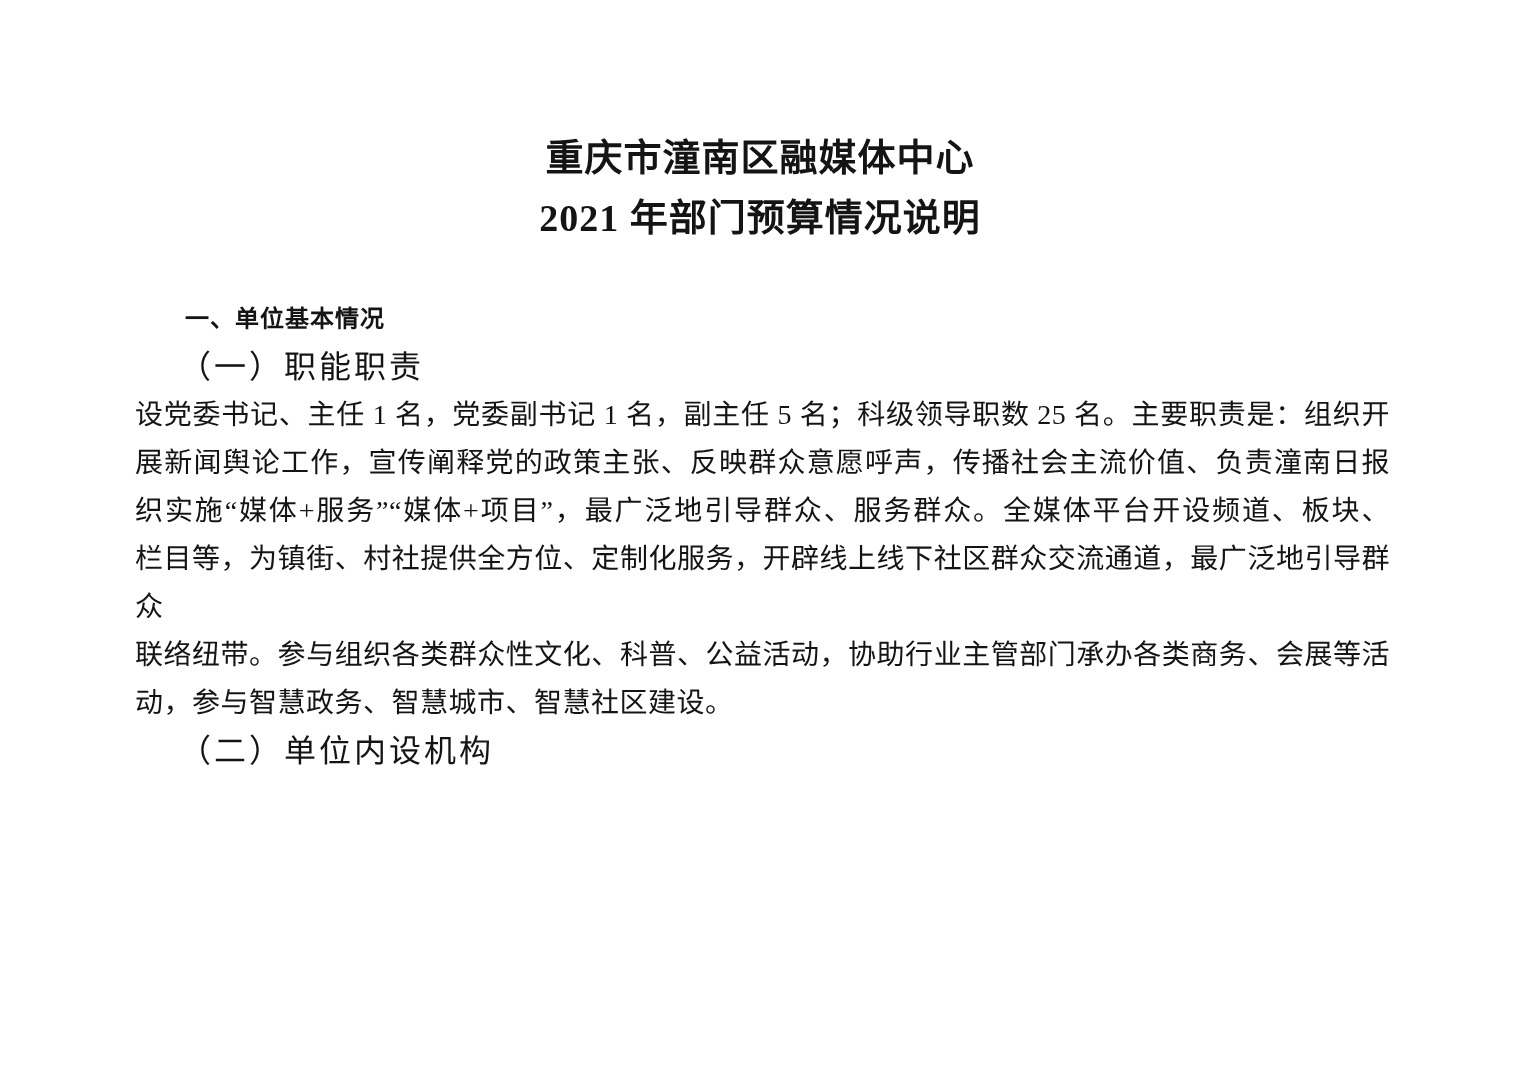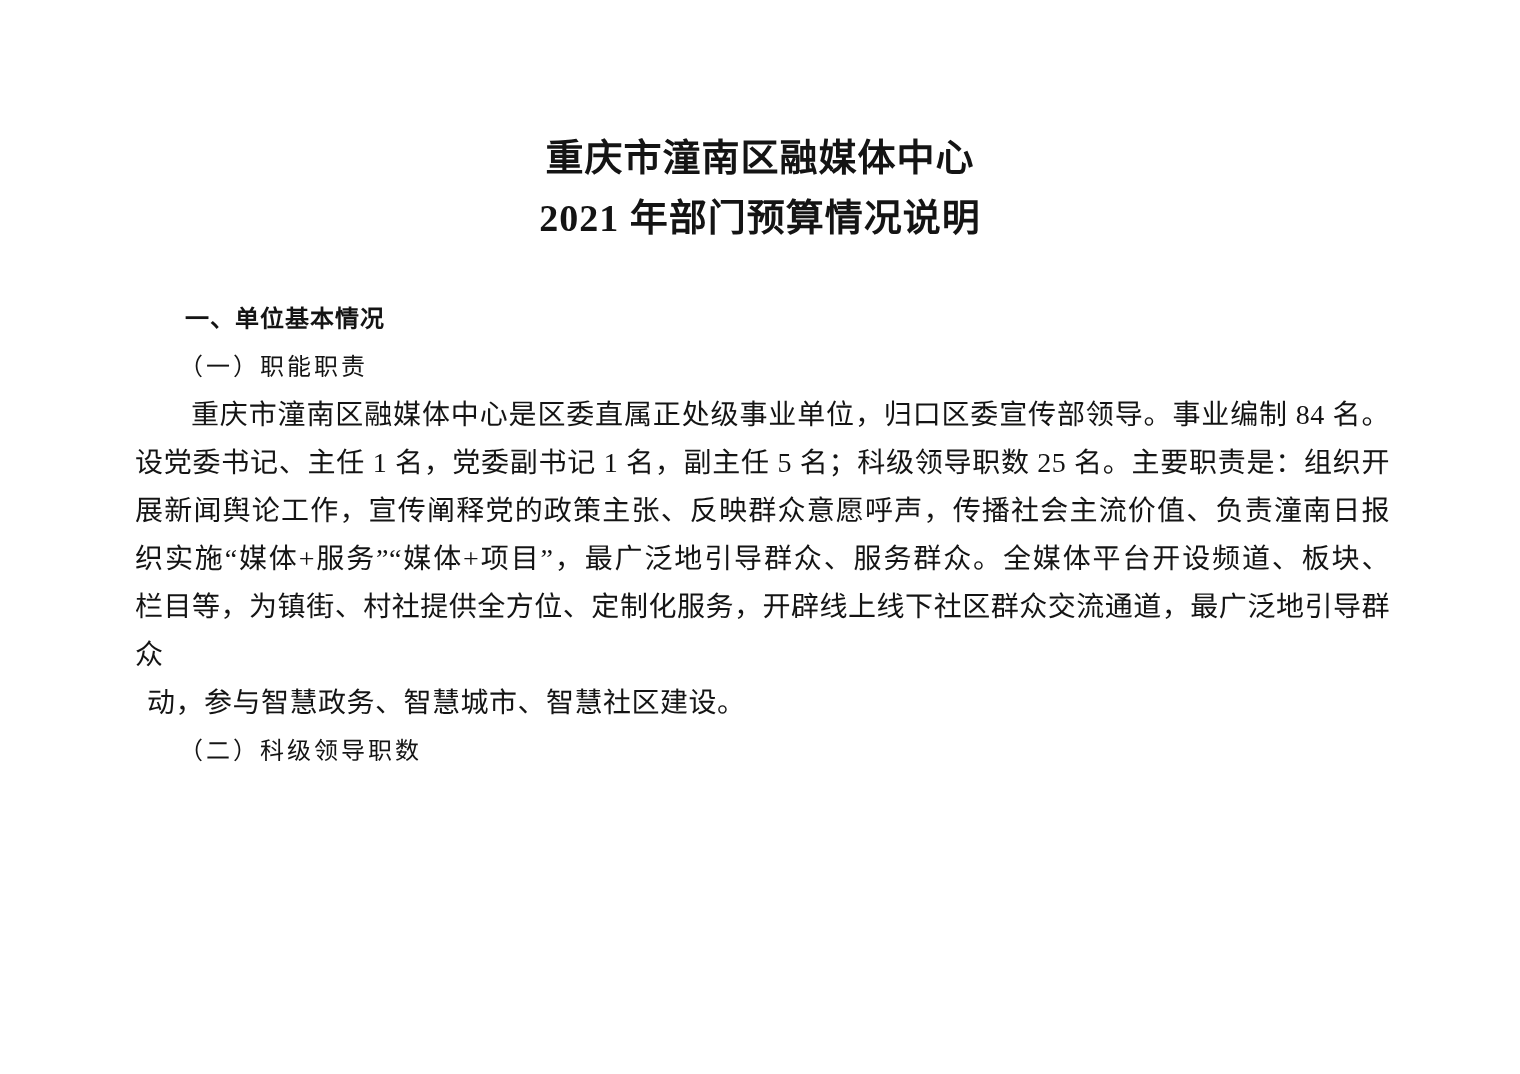--- a/index.html
+++ b/index.html
@@ -41,38 +41,37 @@
     font-family: "Liberation Sans", sans-serif;
     font-weight: bold;
     font-size: 24px;
     line-height: 48px;
     padding-left: 50px;
     letter-spacing: 1px;
   }
   
   .h-sub {
     font-weight: normal;
-    font-size: 24px;
+    font-size: 32px;
     line-height: 48px;
     padding-left: 44px;
     letter-spacing: 3px;
   }
   
   .body-line {
     font-size: 28px;
     line-height: 48px;
     text-align: justify;
     text-align-last: justify;
     letter-spacing: 0.5px;
     white-space: normal;
   }
   .body-line.first { text-indent: 2em; }
   .para[data-justify-last="false"] .body-line.last {
     text-align-last: left;
-    margin-left: 12px;
   }
   
   .page-number {
     position: absolute;
     top: 946px;
     right: 130px;
     font-size: 23px;
     line-height: 30px;
     letter-spacing: 3px;
   }
@@ -87,28 +86,28 @@
     <div class="title-line">2021 年部门预算情况说明</div>
   </header>
 
   <main class="content">
 
     <h2 class="h-section">一、单位基本情况</h2>
 
     <h3 class="h-sub">（一）职能职责</h3>
 
     <div class="para" data-justify-last="false">
-        <div class="body-line first">重庆市潼南区融媒体中心是区委直属正处级事业单位，归口区委宣传部领导。事业编制 84 名。</div>
         <div class="body-line">设党委书记、主任 1 名，党委副书记 1 名，副主任 5 名；科级领导职数 25 名。主要职责是：组织开</div>
         <div class="body-line">展新闻舆论工作，宣传阐释党的政策主张、反映群众意愿呼声，传播社会主流价值、负责潼南日报</div>
         <div class="body-line">织实施“媒体+服务”“媒体+项目”，最广泛地引导群众、服务群众。全媒体平台开设频道、板块、</div>
         <div class="body-line">栏目等，为镇街、村社提供全方位、定制化服务，开辟线上线下社区群众交流通道，最广泛地引导群众</div>
+        <div class="body-line">联络纽带。参与组织各类群众性文化、科普、公益活动，协助行业主管部门承办各类商务、会展等活</div>
         <div class="body-line last">动，参与智慧政务、智慧城市、智慧社区建设。</div>
       </div>
 
-    <h3 class="h-sub">（二）科级领导职数</h3>
+    <h3 class="h-sub">（二）单位内设机构</h3>
 
 
   </main>
 
   <div class="page-number">– 1 –</div>
 
 </div>
 
 </body></html>

